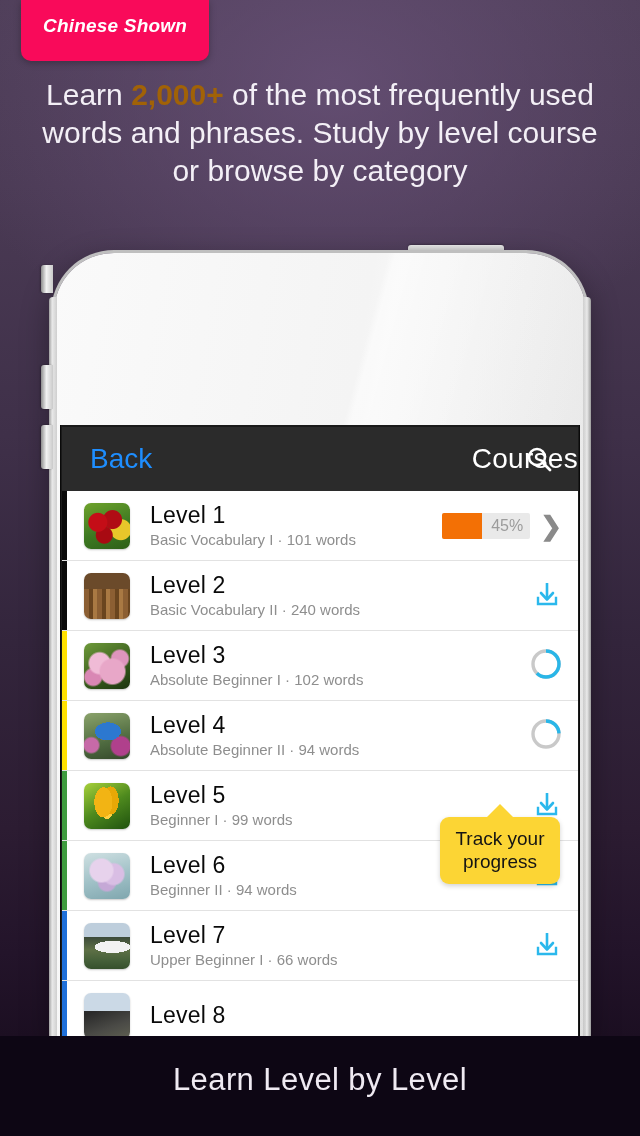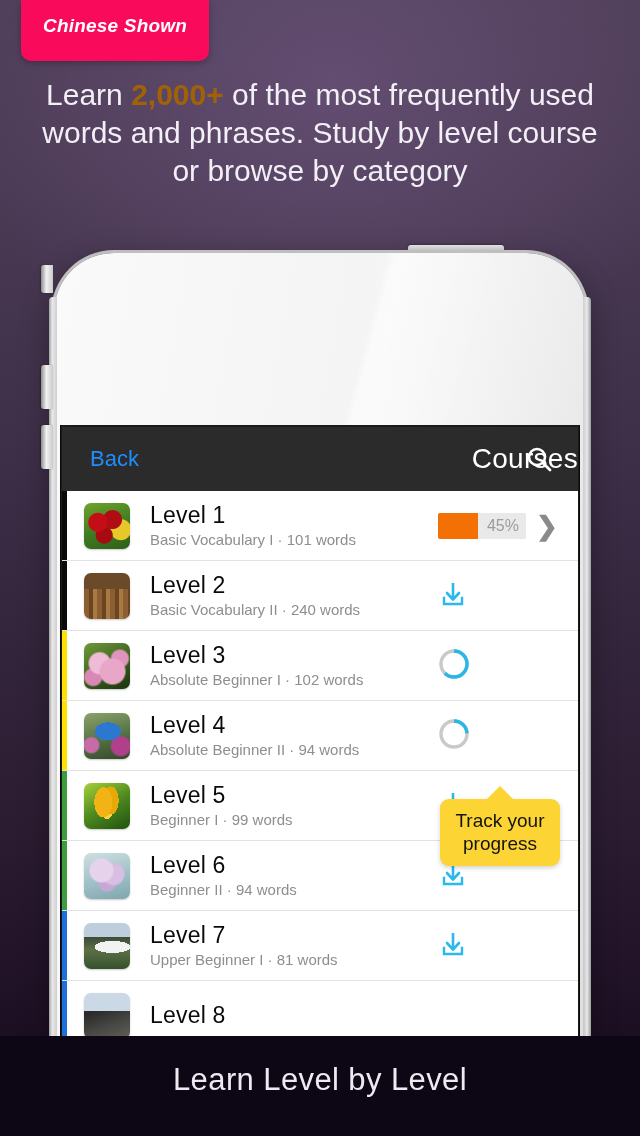--- a/index.html
+++ b/index.html
@@ -120,21 +120,21 @@
     position:absolute; left:38px; top:180px; width:520px; height:620px;
     background:#0A0A0A;
   }
 
   
   .navbar{
     height:64px; background:#2B2B2B;
     display:flex; align-items:center; position:relative;
   }
   .nav-back{
-    color:#1E8EFF; font-size:22px; font-weight:400;
+    color:#1E8EFF; font-size:28px; font-weight:400;
     position:absolute; left:28px;
   }
   .nav-title{
     width:100%; text-align:right; color:#FFFFFF;
     font-size:28px; font-weight:300; letter-spacing:0.3px;
   }
   .nav-search{
     position:absolute; right:24px; width:30px; height:30px;
     display:flex; align-items:center; justify-content:center;
   }
@@ -158,21 +158,21 @@
   .row-title{
     font-size:23px; font-weight:400; color:#0A0A0A; line-height:27px;
     letter-spacing:0.2px;
   }
   .row-sub{
     font-size:15px; color:#8E8E8E; line-height:20px; margin-top:1px;
     white-space:nowrap;
   }
   .row-right{
     flex:none; width:140px; display:flex; align-items:center;
-    justify-content:flex-start; padding-right:16px; gap:10px;
+    justify-content:flex-end; padding-right:16px; gap:10px;
   }
 
   .progress{
     width:88px; height:26px; background:#E9E9E9; border-radius:2px;
     position:relative; overflow:hidden; display:flex; align-items:center;
   }
   .progress-fill{
     position:absolute; left:0; top:0; height:100%; background:#F37005;
   }
   .progress-label{
@@ -180,21 +180,21 @@
   }
   .chevron{
     color:#8A8A8A; font-size:26px; font-weight:bold; line-height:1;
   }
 
   .ring{ width:32px; height:32px; }
   .dl{ width:30px; height:30px; }
 
   
   .tooltip{
-    position:absolute; left:418px; top:554px; width:120px;
+    position:absolute; left:418px; top:572px; width:120px;
     background:#FCD534; border-radius:9px;
     padding:10px 6px 11px 6px; text-align:center;
     z-index:20;
     box-shadow:0 2px 5px rgba(0,0,0,0.18);
   }
   .tooltip-text{
     color:#141414; font-size:19px; font-weight:400; line-height:23px;
   }
   .tooltip-arrow{
     position:absolute; left:50%; top:-13px; margin-left:-14px;
@@ -393,21 +393,21 @@
                 <polyline points="9,14 15,20.5 21,14" fill="none" stroke="#2BB8EC" stroke-width="2.6" stroke-linecap="round" stroke-linejoin="round"></polyline>
                 <polyline points="6,19 6,25 24,25 24,19" fill="none" stroke="#2BB8EC" stroke-width="2.4" stroke-linecap="square"></polyline>
               </svg></span>
           </div>
         </div>
         <div class="row">
           <div class="row-stripe" style="background:#1E6FD9"></div>
           <div class="thumb th-valley"></div>
           <div class="row-text">
             <div class="row-title">Level 7</div>
-            <div class="row-sub">Upper Beginner I · 81 words</div>
+            <div class="row-sub">Upper Beginner I · 66 words</div>
           </div>
           <div class="row-right">
             <span><svg class="dl" viewBox="0 0 30 30">
                 <line x1="15" y1="4" x2="15" y2="20" stroke="#2BB8EC" stroke-width="2.6"></line>
                 <polyline points="9,14 15,20.5 21,14" fill="none" stroke="#2BB8EC" stroke-width="2.6" stroke-linecap="round" stroke-linejoin="round"></polyline>
                 <polyline points="6,19 6,25 24,25 24,19" fill="none" stroke="#2BB8EC" stroke-width="2.4" stroke-linecap="square"></polyline>
               </svg></span>
           </div>
         </div>
         <div class="row">

